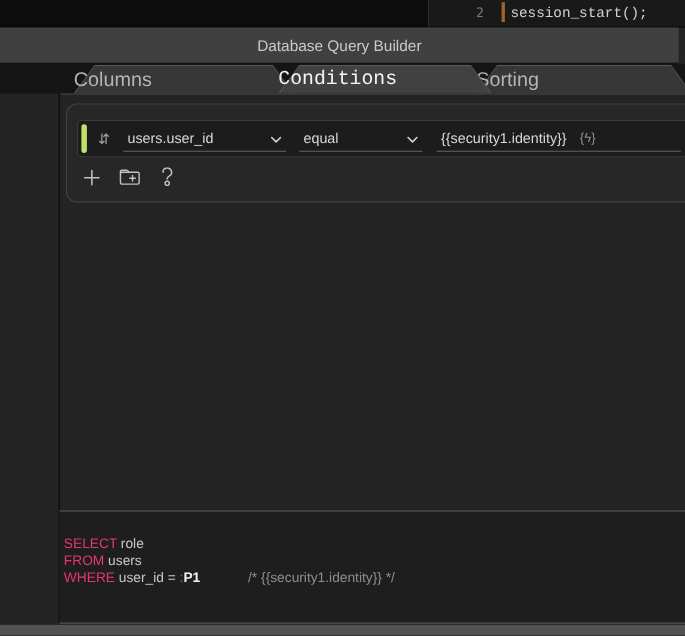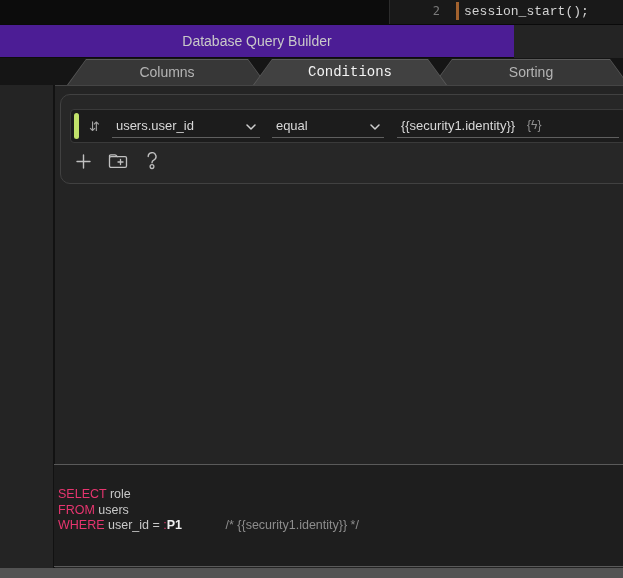--- a/index.html
+++ b/index.html
@@ -9,29 +9,29 @@
 
   
   .editor-strip { position:absolute; top:0; left:0; width:623px; height:25px; background:#0c0c0c; border-bottom:1px solid #0a0a0a; }
   .editor-code-area { position:absolute; top:0; left:389px; right:0; height:24px; background:#191919; border-left:1px solid #2c2c2c; }
   .gutter { position:absolute; top:0; left:0; width:62px; height:24px; text-align:right; padding:4px 12px 0 0;
             font-family:"DejaVu Sans Mono", monospace; font-size:12px; color:#7b7b7b; }
   .caret-bar { position:absolute; top:2px; left:66px; width:3px; height:18px; background:#a2622e; }
   .code-text { position:absolute; top:4px; left:74px; font-family:Liberation Mono, monospace; font-size:13px; color:#d2d2d2; white-space:pre; }
 
   
-  .title-bar { position:absolute; top:25px; left:0; width:514px; height:33px; background:#4c1d95; border-bottom:1px solid #0d0d0d; }
+  .title-bar { position:absolute; top:25px; left:0; width:617px; height:33px; background:#404040; border-bottom:1px solid #0d0d0d; }
   .title-bar .t { display:block; text-align:center; line-height:32px; font-size:14px; color:#c9c9c9; }
 
   
   .tab-bar { position:absolute; top:58px; left:0; width:623px; height:27px; background:#151515; }
   .tab { position:absolute; top:1px; height:26px; cursor:default; }
   .tab-outer { position:absolute; inset:0; background:#5a5a5a; clip-path:polygon(19px 0, calc(100% - 19px) 0, 100% 100%, 0 100%); }
   .tab-inner { position:absolute; left:1px; right:1px; top:1px; bottom:0; background:#373737; clip-path:polygon(18px 0, calc(100% - 18px) 0, 100% 100%, 0 100%); }
-  .tab .lbl { position:relative; display:block; text-align:center; line-height:27px; font-size:14px; color:#b4b4b4; }
+  .tab .lbl { position:relative; display:block; line-height:27px; font-size:18px; color:#b4b4b4; }
   .tab.active { z-index:3; }
   .tab.active .tab-inner { background:#414141; }
   .tab.active .lbl { color:#f4f4f4; }
   .tab-columns { left:67px; width:200px; z-index:2; }
   .tab-conditions { left:253px; width:194px;font-family:Liberation Mono, monospace; }
   .tab-sorting { left:433px; width:196px; z-index:1; }
 
   
   .sidebar { position:absolute; top:85px; left:0; width:52px; bottom:10px; background:#242424;
              border-right:1px solid #383838; border-bottom:1px solid #565656; }

